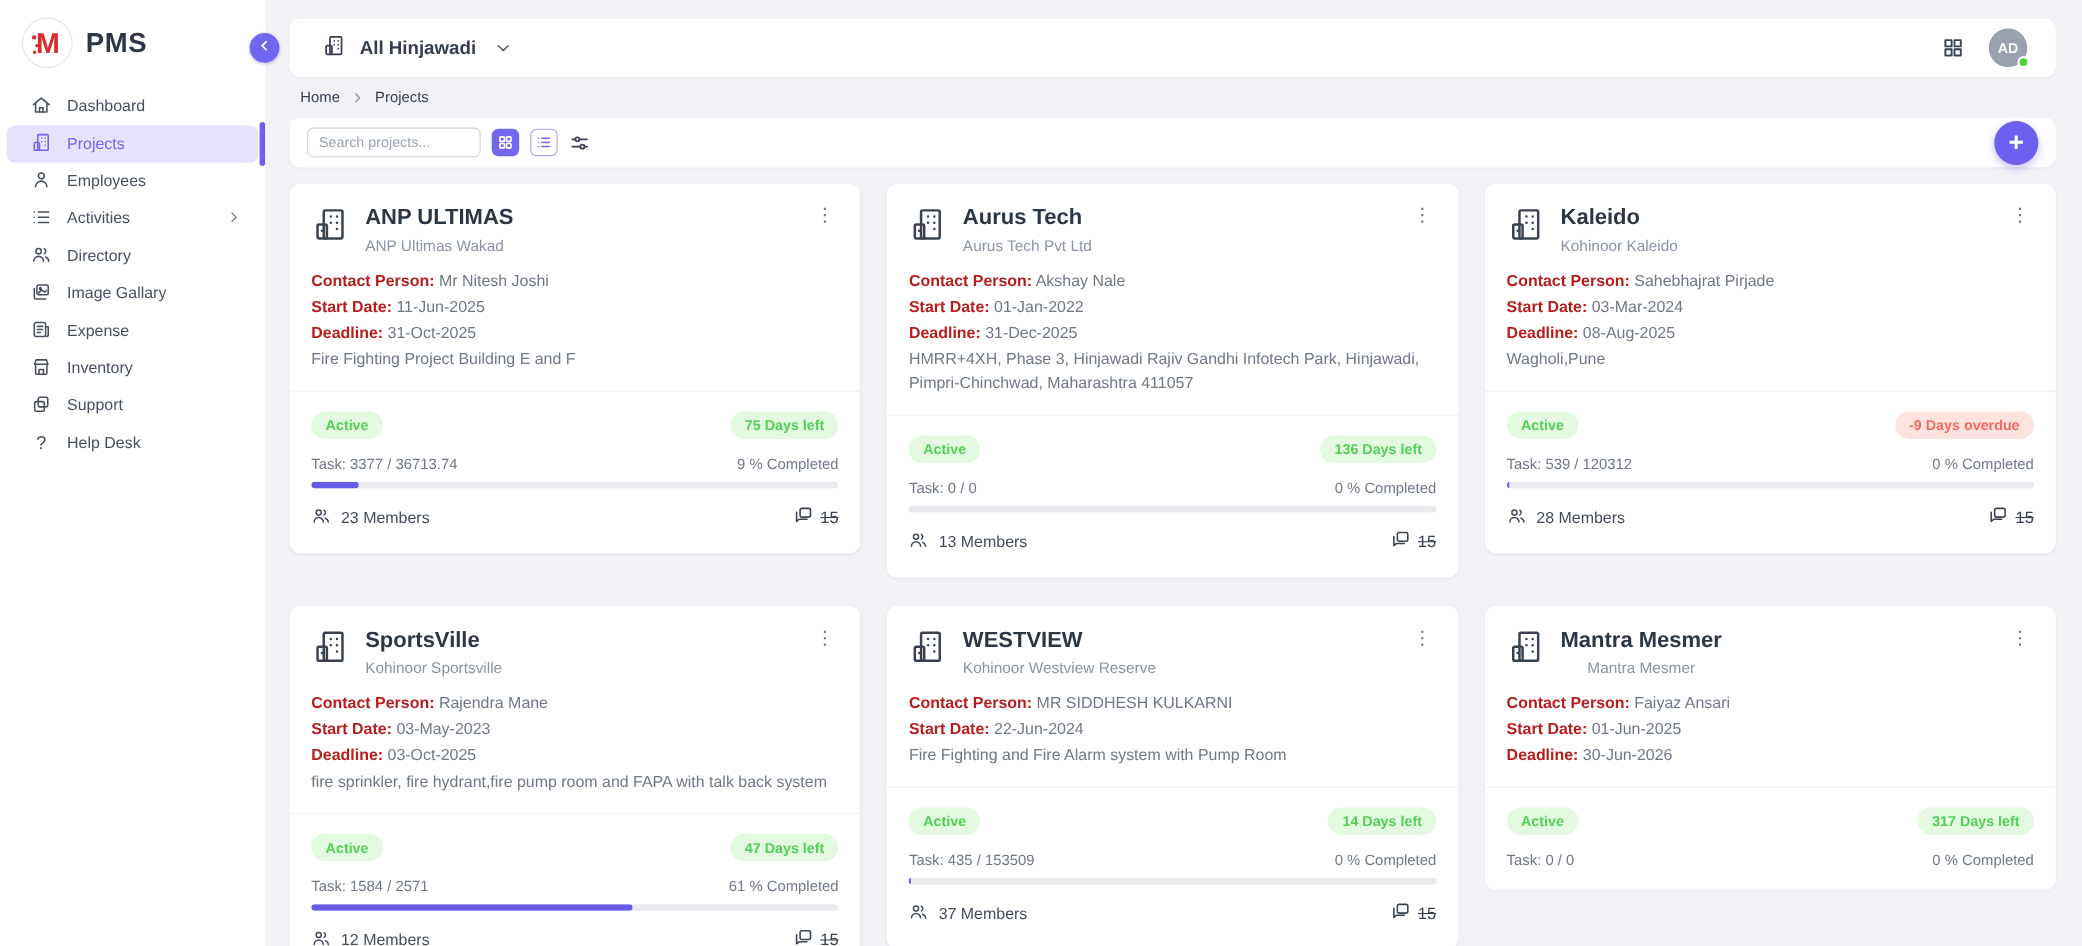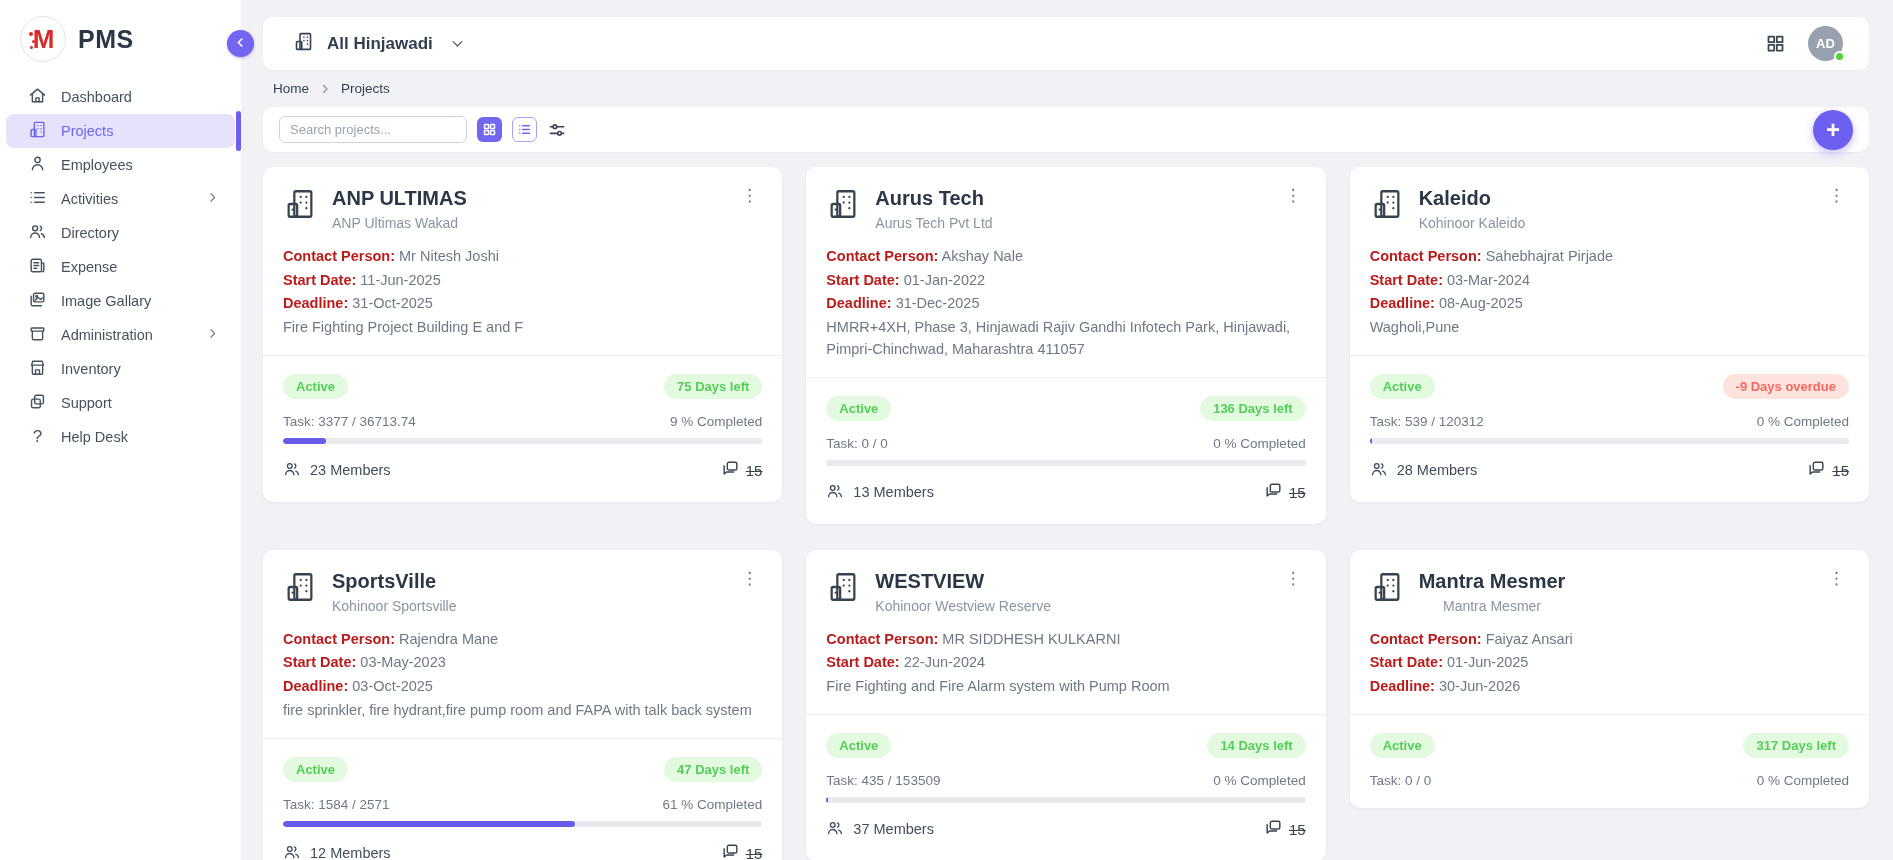--- a/index.html
+++ b/index.html
@@ -64,21 +64,21 @@
   .breadcrumb { display:flex; align-items:center; gap:10px; margin:11px 0 0 10px; font-size:13.5px; color:#333f50; }
   .breadcrumb .sep { color:#8a94a3; display:flex; }
   .crumb { cursor:pointer; }
   
   .toolbar {
     margin-top:11px; height:45px; background:#fff; border-radius:10px;
     display:flex; align-items:center; padding:0 16px 0 16px;
     box-shadow:0 1px 2px rgba(25,30,60,.03);
   }
   .search-input {
-    width:188px; height:27px; border:1px solid #cfd4dc; border-radius:6px;
+    width:158px; height:27px; border:1px solid #cfd4dc; border-radius:6px;
     padding:0 10px; font-size:13px; color:#3b4656; outline:none; background:#fff;
     font-family:"Liberation Sans", sans-serif;
   }
   .search-input::placeholder { color:#9aa3b0; }
   .view-btn {
     width:25px; height:25px; border-radius:6px; margin-left:10px;
     display:flex; align-items:center; justify-content:center; cursor:pointer;
   }
   .view-btn.grid-active { background:#7367f0; color:#fff; }
   .view-btn.list-inactive { background:#fff; border:1px solid #a9a1f5; color:#7367f0; }
@@ -173,44 +173,34 @@
       <span><svg width="19" height="19" viewBox="0 0 24 24" fill="none" stroke="currentColor" stroke-width="1.8" stroke-linecap="round" stroke-linejoin="round">
             <circle cx="9" cy="8" r="3.1"></circle>
             <path d="M3.5 19.5a5.5 5.5 0 0 1 11 0"></path>
             <path d="M15.4 5.2a3.1 3.1 0 0 1 0 5.6"></path>
             <path d="M17 14.8a5.5 5.5 0 0 1 3.6 4.7"></path>
           </svg></span>
       <span>Directory</span>
     </div>
     <div class="nav-item">
       <span><svg width="19" height="19" viewBox="0 0 24 24" fill="none" stroke="currentColor" stroke-width="1.8" stroke-linecap="round" stroke-linejoin="round">
-            <rect x="4" y="4" width="13" height="16" rx="2"></rect>
-            <path d="M7.5 8.5h6M7.5 12h6M7.5 15.5h3.5"></path>
-            <path d="M17 9h3v9a2 2 0 0 1-2 2"></path>
-          </svg></span>
-      <span>Expense</span>
-    </div>
-    <div class="nav-item">
-      <span><svg width="19" height="19" viewBox="0 0 24 24" fill="none" stroke="currentColor" stroke-width="1.8" stroke-linecap="round" stroke-linejoin="round">
             <rect x="7" y="4" width="13" height="11" rx="2"></rect>
             <circle cx="11" cy="8" r="1.1"></circle>
             <path d="M9 13l3.5-3.5L16 12l2-1.8"></path>
             <path d="M4 8v10a2 2 0 0 0 2 2h11"></path>
           </svg></span>
       <span>Image Gallary</span>
     </div>
     <div class="nav-item">
       <span><svg width="19" height="19" viewBox="0 0 24 24" fill="none" stroke="currentColor" stroke-width="1.8" stroke-linecap="round" stroke-linejoin="round">
-            <rect x="4" y="5" width="16" height="4" rx="1"></rect>
-            <path d="M5.5 9v9a2 2 0 0 0 2 2h9a2 2 0 0 0 2-2V9"></path>
-          </svg></span>
-      <span>Administration</span>
-      <span class="chev"><svg width="13" height="13" viewBox="0 0 24 24" fill="none" stroke="currentColor" stroke-width="2.2" stroke-linecap="round" stroke-linejoin="round">
-            <path d="M9 5l7 7-7 7"></path>
-          </svg></span>
+            <rect x="4" y="4" width="13" height="16" rx="2"></rect>
+            <path d="M7.5 8.5h6M7.5 12h6M7.5 15.5h3.5"></path>
+            <path d="M17 9h3v9a2 2 0 0 1-2 2"></path>
+          </svg></span>
+      <span>Expense</span>
     </div>
     <div class="nav-item">
       <span><svg width="19" height="19" viewBox="0 0 24 24" fill="none" stroke="currentColor" stroke-width="1.8" stroke-linecap="round" stroke-linejoin="round">
             <path d="M4.5 9 6 4h12l1.5 5"></path>
             <path d="M4.5 9h15"></path>
             <path d="M5.5 9v10a1.5 1.5 0 0 0 1.5 1.5h10a1.5 1.5 0 0 0 1.5-1.5V9"></path>
             <path d="M9.5 20.5v-5.5h5v5.5"></path>
           </svg></span>
       <span>Inventory</span>
     </div>

